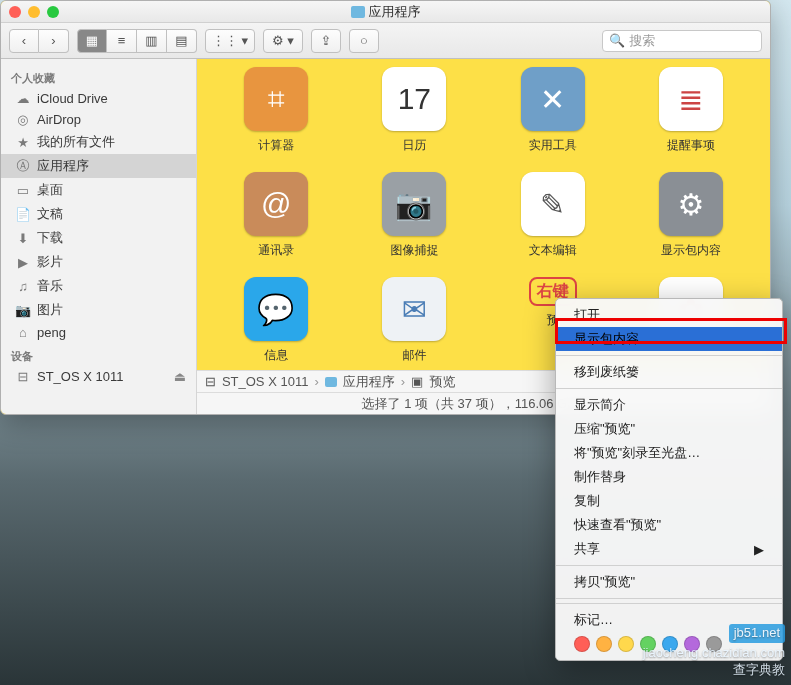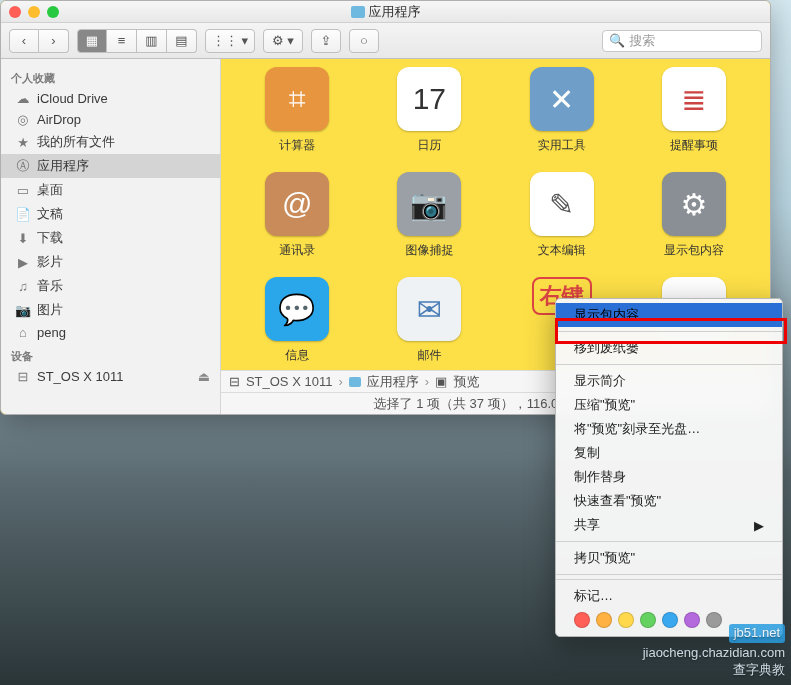--- a/index.html
+++ b/index.html
@@ -14,32 +14,32 @@
 .tbtn{height:24px;border:1px solid #c0c0c0;border-radius:4px;background:linear-gradient(#fdfdfd,#f0f0f0);display:flex;align-items:center;justify-content:center;color:#555;cursor:default}
 .tbtn.sq{width:30px}
 .tseg{display:flex}
 .tseg .tbtn{border-radius:0}
 .tseg .tbtn:first-child{border-radius:4px 0 0 4px}
 .tseg .tbtn:last-child{border-radius:0 4px 4px 0;border-left:0}
 .tseg .tbtn+.tbtn{border-left:0}
 .tseg .tbtn.active{background:#888;color:#fff}
 .search{flex:1;max-width:160px;margin-left:auto;height:22px;border:1px solid #c8c8c8;border-radius:4px;background:#fff;display:flex;align-items:center;padding:0 6px;gap:4px;color:#999}
 .body{flex:1;display:flex;min-height:0}
-.sidebar{width:220px;background:#f2f2f2;border-right:1px solid #d5d5d5;overflow:auto;padding-top:6px}
+.sidebar{width:196px;background:#f2f2f2;border-right:1px solid #d5d5d5;overflow:auto;padding-top:6px}
 .sb-head{font-size:11px;color:#7a7a7a;padding:6px 10px 2px;font-weight:bold}
 .sb-item{display:flex;align-items:center;gap:6px;padding:3px 10px 3px 14px;color:#3a3a3a;cursor:default}
 .sb-item.sel{background:#d4d4d4}
 .sb-ico{width:16px;height:14px;display:inline-flex;align-items:center;justify-content:center;color:#7a7a7a;font-size:13px}
 .main{flex:1;display:flex;flex-direction:column;min-width:0}
 .grid{flex:1;overflow:hidden;padding:8px 10px}
 .row{display:flex;justify-content:space-around;margin-bottom:18px}
 .app{display:flex;flex-direction:column;align-items:center;width:120px;gap:6px}
 .app .ic{width:64px;height:64px;border-radius:12px;box-shadow:0 1px 2px rgba(0,0,0,.25);display:flex;align-items:center;justify-content:center;font-size:30px;color:#fff}
 .app .lbl{font-size:12px;color:#333;text-align:center}
-.hl{border:2px solid #d44;border-radius:8px;padding:2px 6px;font-size:22px;font-weight:bold;color:#d44}
+.hl{border:2px solid #d44;border-radius:8px;padding:2px 6px;font-size:16px;font-weight:bold;color:#d44}
 .path{height:22px;border-top:1px solid #dcdcdc;background:#f6f6f6;display:flex;align-items:center;gap:6px;padding:0 8px;font-size:11px;color:#555}
 .path .sep{color:#999}
 .status{height:22px;border-top:1px solid #dcdcdc;background:#f6f6f6;display:flex;align-items:center;justify-content:center;font-size:11px;color:#555}
 .ctx{position:absolute;left:555px;top:298px;width:228px;background:rgba(248,248,248,.97);border:1px solid #b8b8b8;border-radius:5px;box-shadow:0 8px 30px rgba(0,0,0,.35);padding:4px 0;backdrop-filter:blur(10px)}
 .ctx-item{padding:3px 18px;font-size:13px;color:#222;display:flex;align-items:center;justify-content:space-between;cursor:default}
 .ctx-item.sel{background:#2a6fd6;color:#000000}
 .ctx-sep{height:1px;background:#d0d0d0;margin:4px 0}
 .ctx-hl{position:absolute;left:555px;top:318px;width:232px;height:26px;border:3px solid #e00;pointer-events:none}
 .ctx-tags{display:flex;gap:6px;padding:4px 18px}
 .tag{width:16px;height:16px;border-radius:50%;border:1px solid rgba(0,0,0,.15)}
@@ -209,42 +209,45 @@
           <span>预览</span>
       </div>
       <div class="status">
           <span>选择了 1 项（共 37 项），116.06 GB 可用</span>
         </div>
     </div>
   </div>
 </div>
 
 <div class="ctx" id="ctx">
+    <div class="ctx-item">
+      <span>打开</span>
+    </div>
     <div class="ctx-item sel">
       <span>显示包内容</span>
     </div>
     <div class="ctx-sep"></div>
     <div class="ctx-item">
       <span>移到废纸篓</span>
     </div>
     <div class="ctx-sep"></div>
     <div class="ctx-item">
       <span>显示简介</span>
     </div>
     <div class="ctx-item">
       <span>压缩"预览"</span>
     </div>
     <div class="ctx-item">
       <span>将"预览"刻录至光盘…</span>
     </div>
     <div class="ctx-item">
+      <span>制作替身</span>
+    </div>
+    <div class="ctx-item">
       <span>复制</span>
-    </div>
-    <div class="ctx-item">
-      <span>制作替身</span>
     </div>
     <div class="ctx-item">
       <span>快速查看"预览"</span>
     </div>
     <div class="ctx-item">
       <span>共享</span>
       <span>▶</span>
     </div>
     <div class="ctx-sep"></div>
     <div class="ctx-item">

